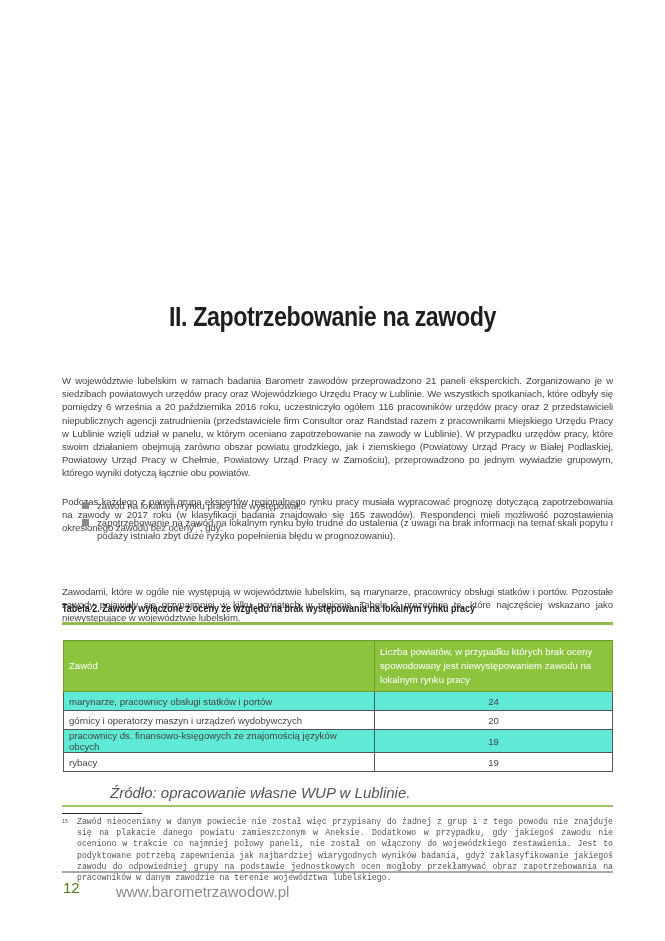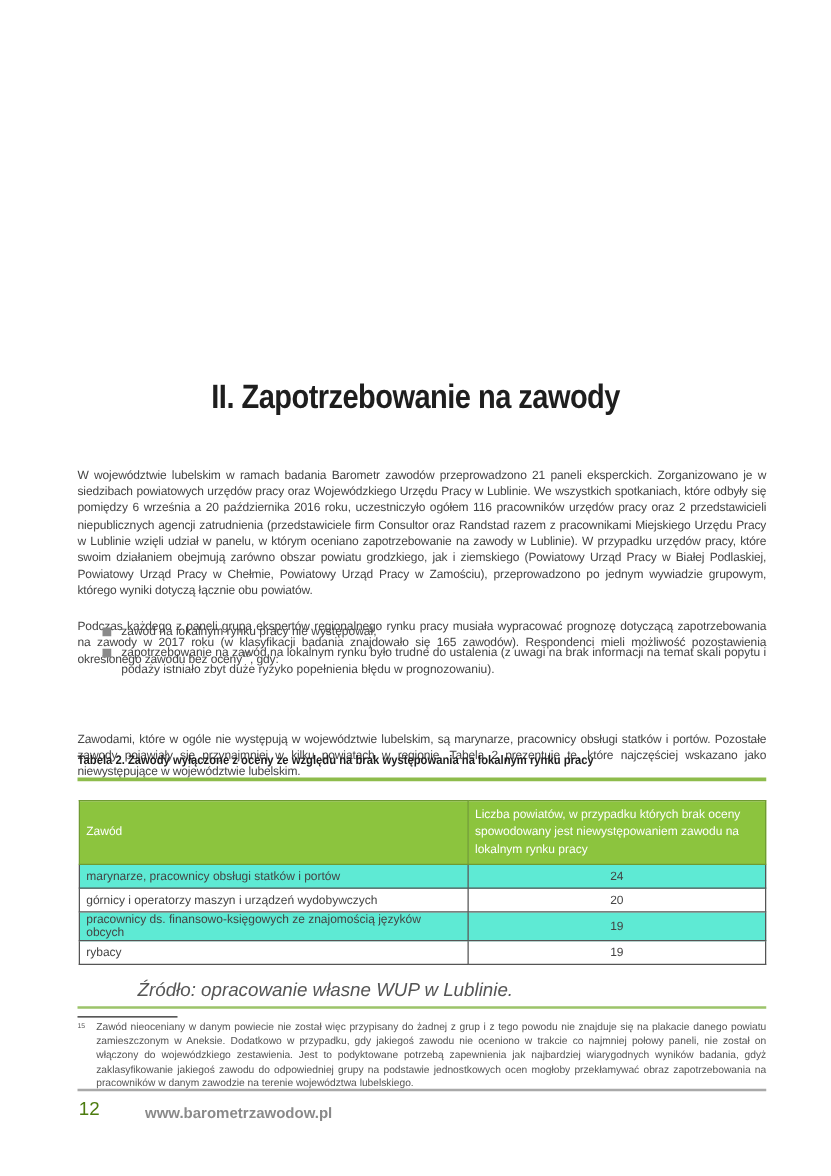--- a/index.html
+++ b/index.html
@@ -29,24 +29,24 @@
     padding: 4px 5px; border: 1px solid #6f9a33; font-size: 9.6px; line-height: 14px; }
   table.data th.col1 { width: 300px; }
   table.data td { padding: 0 5px; height: 18px; border: 1px solid #555; }
   table.data td.num { text-align: center; }
   table.data tr.shade td { background: #5eead4; }
   .source { position: absolute; top: 784px; left: 62px; font-size: 15px; font-style: italic; color: #555; margin-left: 48px; }
   .fn-rule { position: absolute; top: 813px; left: 62px; width: 80px; height: 1px; background: #222; }
   .footnote { position: absolute; top: 816px; left: 62px; width: 551px; font-size: 8.2px;
     line-height: 11.2px; color: #555; text-align: justify; }
   .footnote .fn-num { position: absolute; left: 0; top: 0; font-size: 5.5px; }
-  .footnote .fn-text { display: block; padding-left: 15px; }
+  .footnote .fn-text { display: block; padding-left: 15px; font-family: Liberation Mono, monospace; }
   .footer-rule { position: absolute; top: 871px; left: 62px; width: 551px; height: 2px; background: #a9a9a9; }
   .page-num { position: absolute; top: 879px; left: 63px; font-size: 15px; color: #4d7c0f; }
-  .site { position: absolute; top: 883px; left: 116px; font-size: 12px; font-weight: bold; color: #8a8a8a; }
+  .site { position: absolute; top: 883px; left: 116px; font-size: 15px; font-weight: normal; color: #8a8a8a; }
 </style>
 </head>
 <body>
 
 <h1 class="page-title">II. Zapotrzebowanie na zawody</h1>
 
 <p class="para p1">W województwie lubelskim w ramach badania Barometr zawodów przeprowadzono 21 paneli eksperckich. Zorganizowano je w siedzibach powiatowych urzędów pracy oraz Wojewódzkiego Urzędu Pracy w Lublinie. We wszystkich spotkaniach, które odbyły się pomiędzy 6 września a 20 października 2016 roku, uczestniczyło ogółem 116 pracowników urzędów pracy oraz 2 przedstawicieli niepublicznych agencji zatrudnienia (przedstawiciele firm Consultor oraz Randstad razem z pracownikami Miejskiego Urzędu Pracy w Lublinie wzięli udział w panelu, w którym oceniano zapotrzebowanie na zawody w Lublinie). W przypadku urzędów pracy, które swoim działaniem obejmują zarówno obszar powiatu grodzkiego, jak i ziemskiego (Powiatowy Urząd Pracy w Białej Podlaskiej, Powiatowy Urząd Pracy w Chełmie, Powiatowy Urząd Pracy w Zamościu), przeprowadzono po jednym wywiadzie grupowym, którego wyniki dotyczą łącznie obu powiatów.</p>
 
 <p class="para p2"><span>Podczas każdego z paneli grupa ekspertów regionalnego rynku pracy musiała wypracować prognozę dotyczącą zapotrzebowania na zawody w 2017 roku (w klasyfikacji badania znajdowało się 165 zawodów). Respondenci mieli możliwość pozostawienia określonego zawodu bez oceny</span><sup>15</sup><span>, gdy:</span></p>
 

